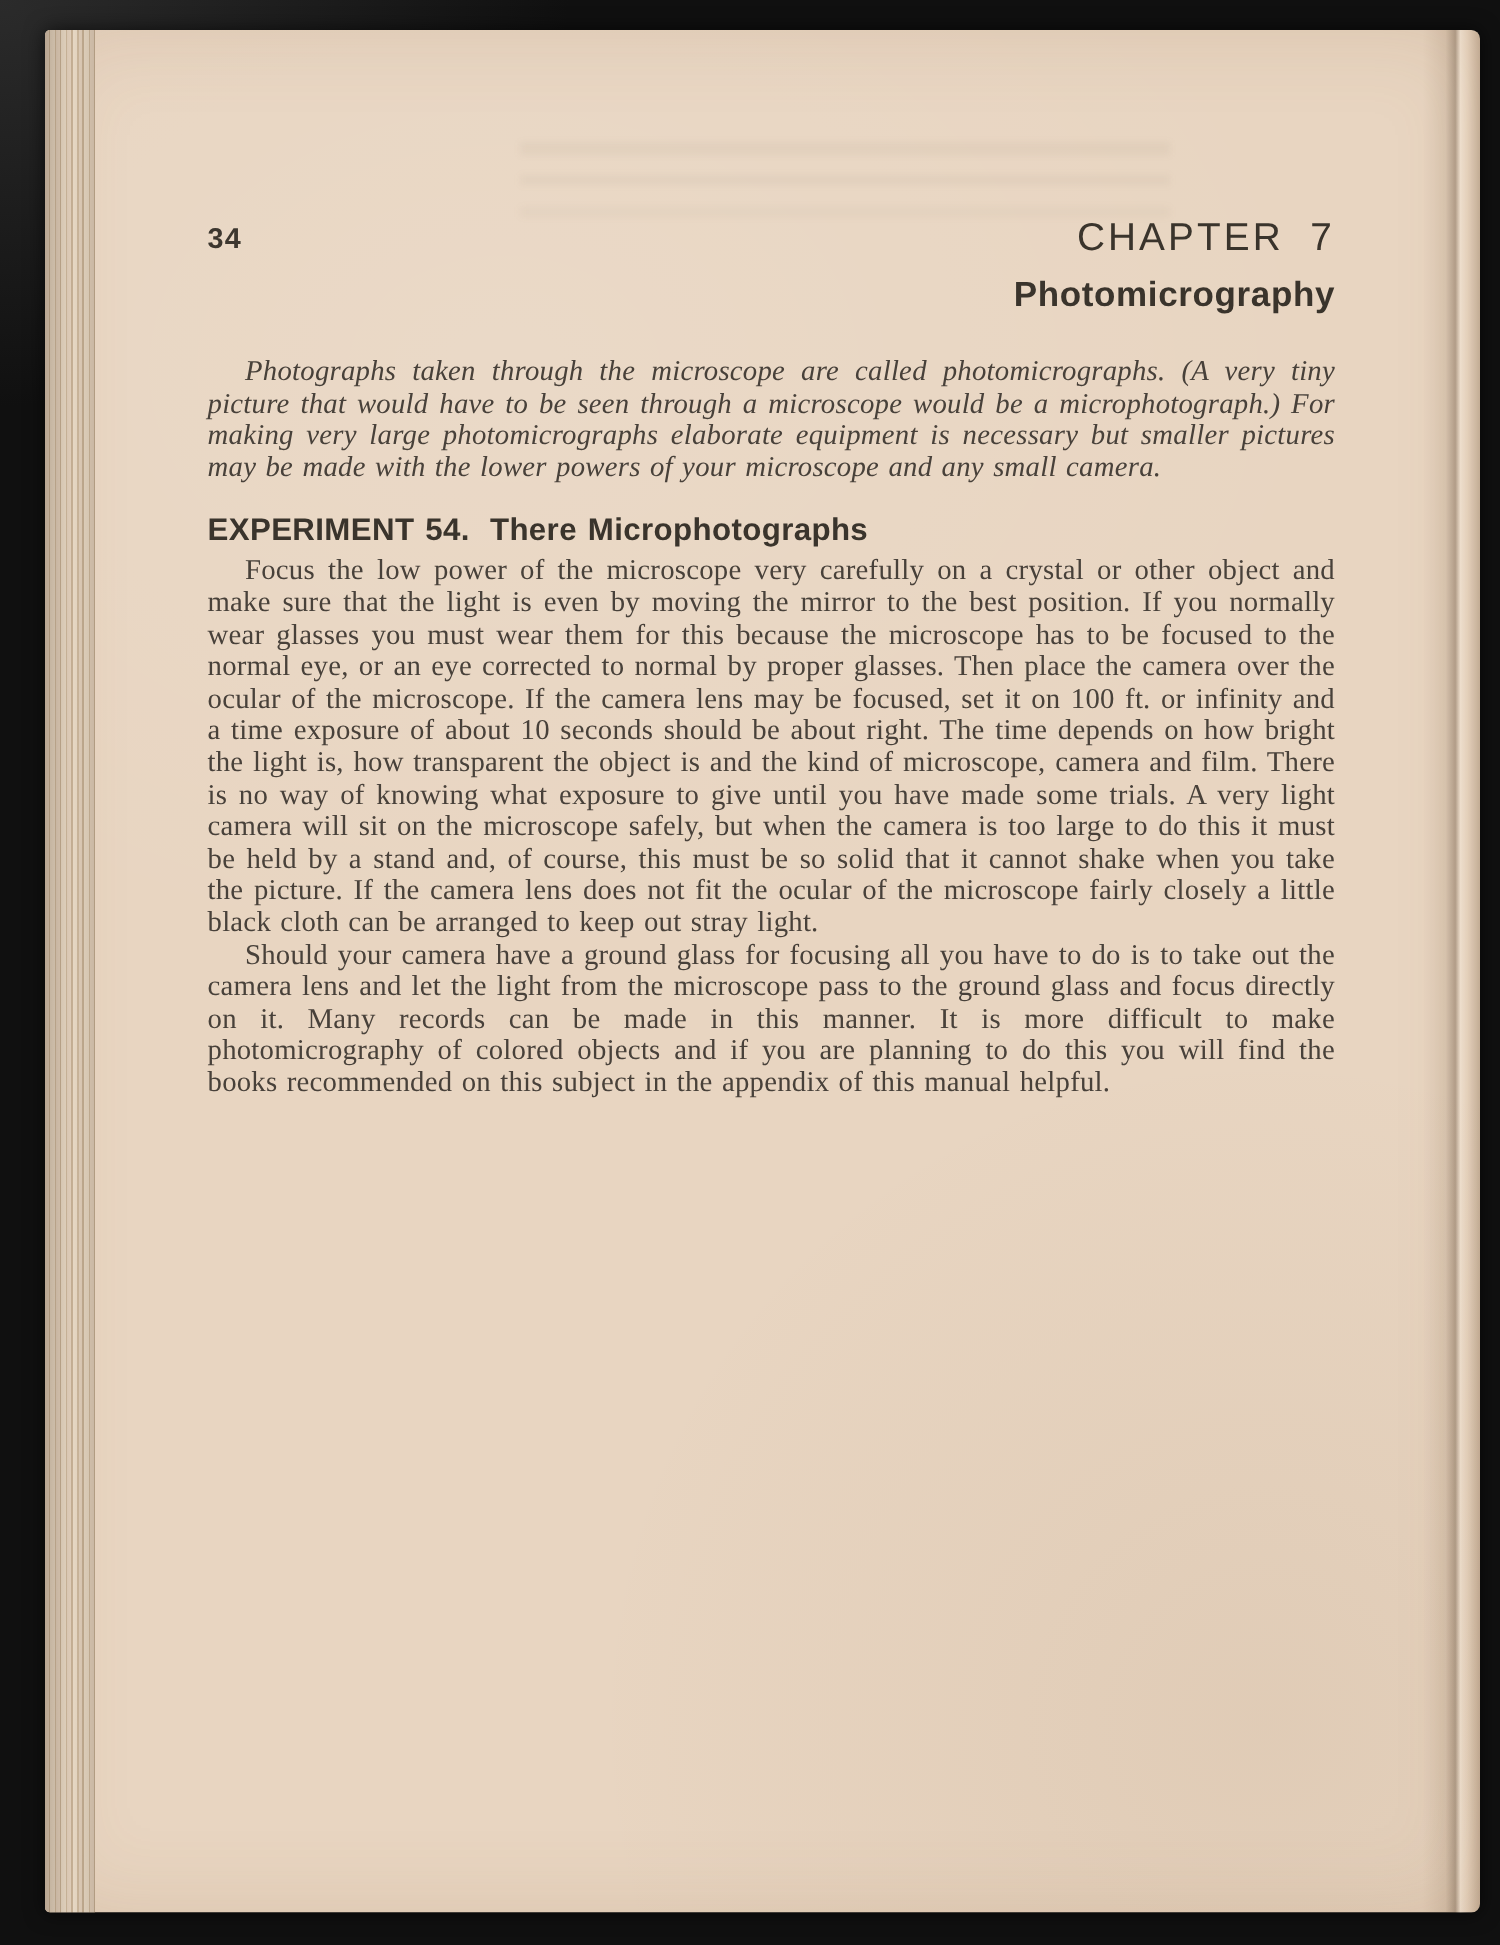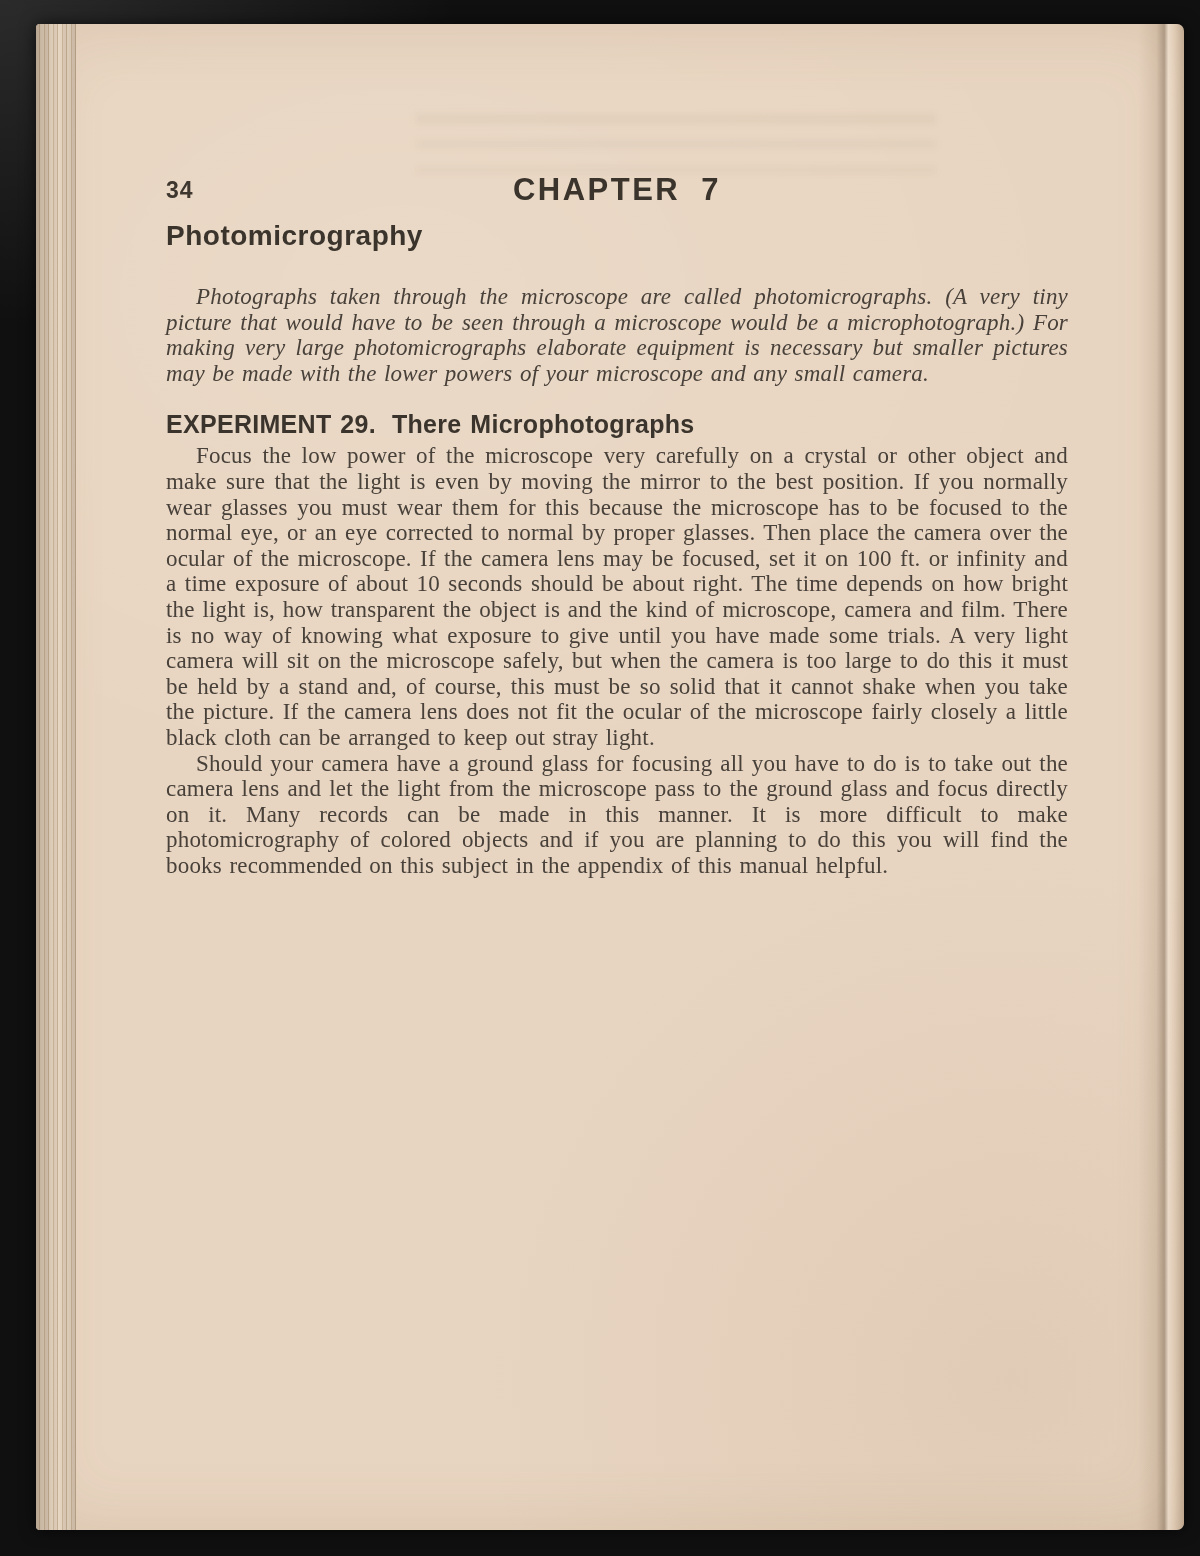--- a/index.html
+++ b/index.html
@@ -103,30 +103,31 @@
     top: 6px;
     font-family: "Liberation Sans", sans-serif;
     font-weight: 700;
     font-size: 23px;
     letter-spacing: 1px;
     color: #3d372f;
   }
   h1.chap {
     margin: 0;
     font-family: "Liberation Sans", sans-serif;
-    font-weight: 700;
+    font-weight: 400;
     font-size: 31px;
     line-height: 36px;
     letter-spacing: 2.5px;
     word-spacing: 10px;
     color: #3a342c;
+    text-align: right;
   }
   h2.title {
     margin: 8px 0 0 0;
-    text-align: left;
+    text-align: right;
     font-family: "Liberation Sans", sans-serif;
     font-weight: 700;
     font-size: 28px;
     line-height: 32px;
     letter-spacing: 0.5px;
     color: #3a342c;
   }
   p.body {
     margin: 0;
     text-indent: 30px;
@@ -161,20 +162,20 @@
       <div class="chap-row">
         <span class="pgnum">34</span>
         <h1 class="chap">CHAPTER 7</h1>
       </div>
 
       <h2 class="title">Photomicrography</h2>
 
       <p class="body intro">Photographs taken through the microscope are called photomicrographs. (A very tiny picture that would have to be seen through a microscope would be a microphotograph.) For making very large photomicrographs elaborate equipment is necessary but smaller pictures may be made with the lower powers of your microscope and any small camera.</p>
 
       <h3 class="exp">
-        <span class="exp-num">EXPERIMENT 29.</span><span>There Microphotographs</span>
+        <span class="exp-num">EXPERIMENT 54.</span><span>There Microphotographs</span>
       </h3>
 
       <p class="body">Focus the low power of the microscope very carefully on a crystal or other object and make sure that the light is even by moving the mirror to the best position. If you normally wear glasses you must wear them for this because the microscope has to be focused to the normal eye, or an eye corrected to normal by proper glasses. Then place the camera over the ocular of the microscope. If the camera lens may be focused, set it on 100 ft. or infinity and a time exposure of about 10 seconds should be about right. The time depends on how bright the light is, how transparent the object is and the kind of microscope, camera and film. There is no way of knowing what exposure to give until you have made some trials. A very light camera will sit on the microscope safely, but when the camera is too large to do this it must be held by a stand and, of course, this must be so solid that it cannot shake when you take the picture. If the camera lens does not fit the ocular of the microscope fairly closely a little black cloth can be arranged to keep out stray light.</p>
       <p class="body">Should your camera have a ground glass for focusing all you have to do is to take out the camera lens and let the light from the microscope pass to the ground glass and focus directly on it. Many records can be made in this manner. It is more difficult to make photomicrography of colored objects and if you are planning to do this you will find the books recommended on this subject in the appendix of this manual helpful.</p>
     </div>
   </div>
 </div>
 
 </body></html>

